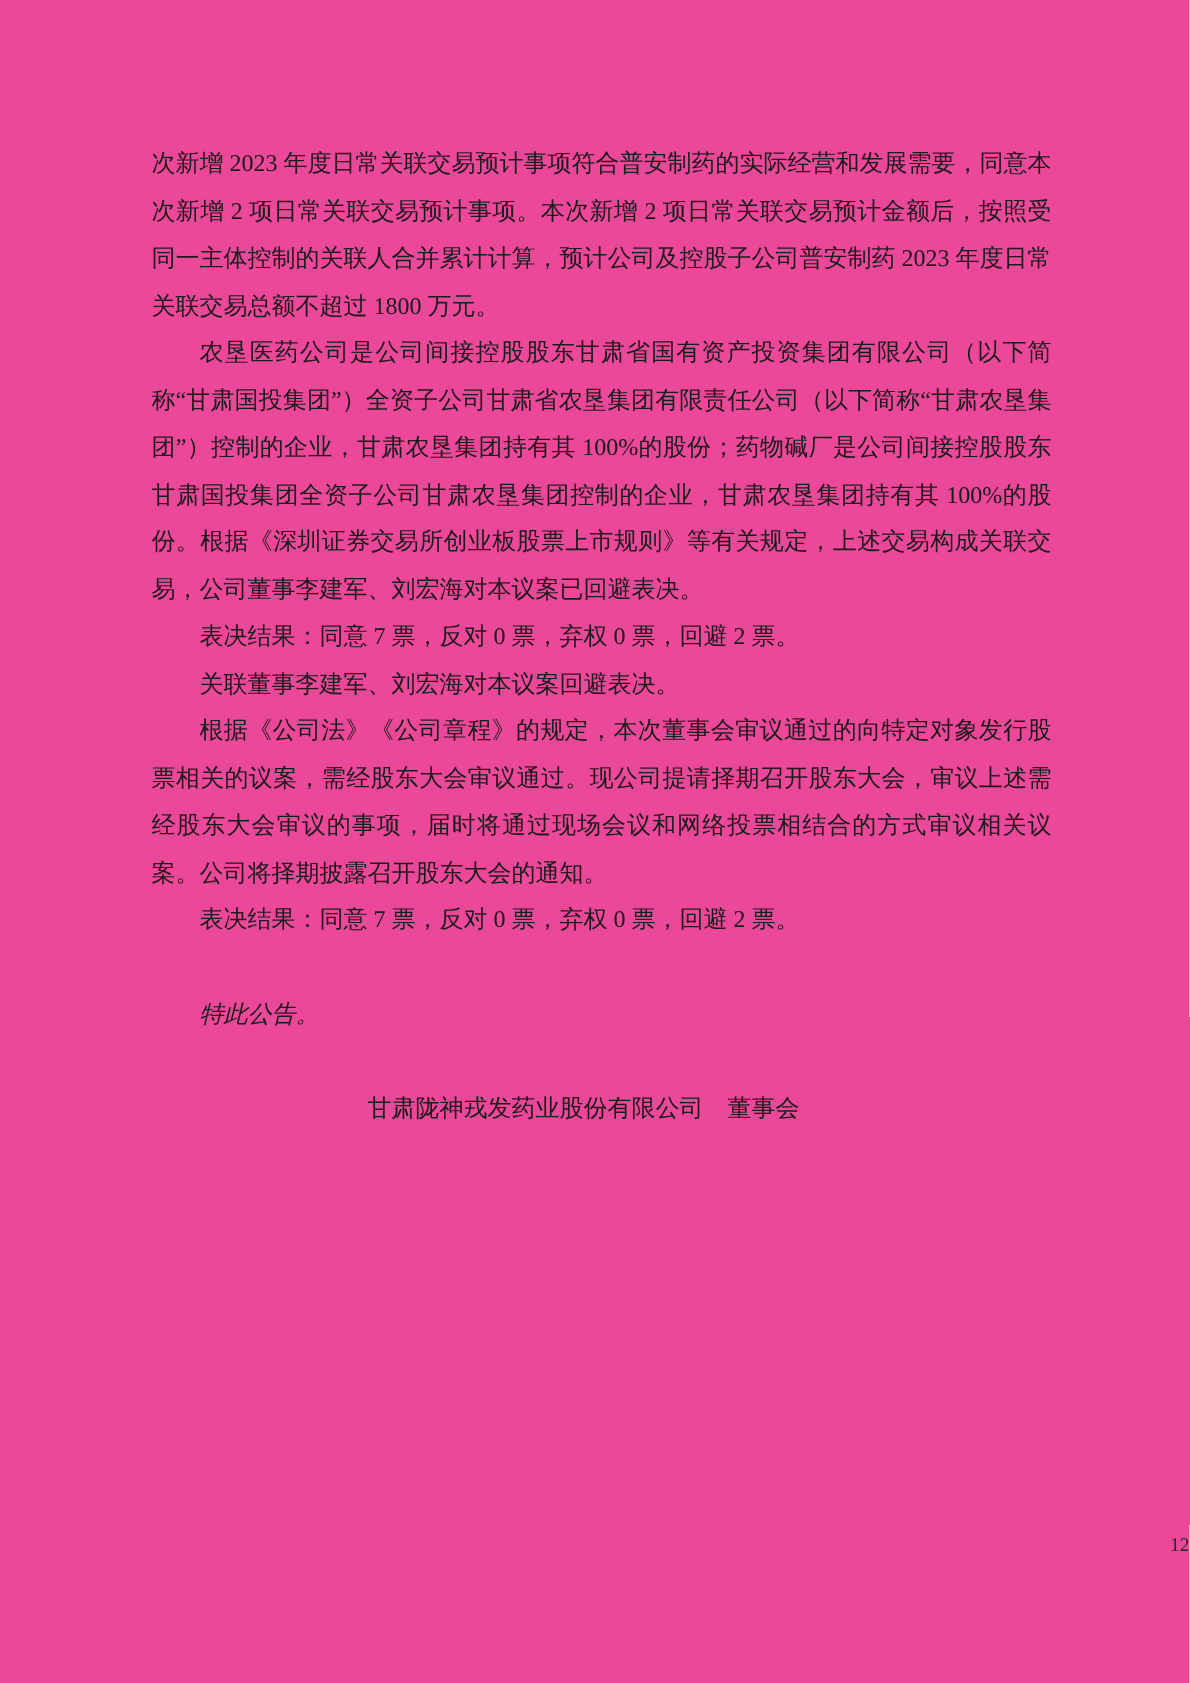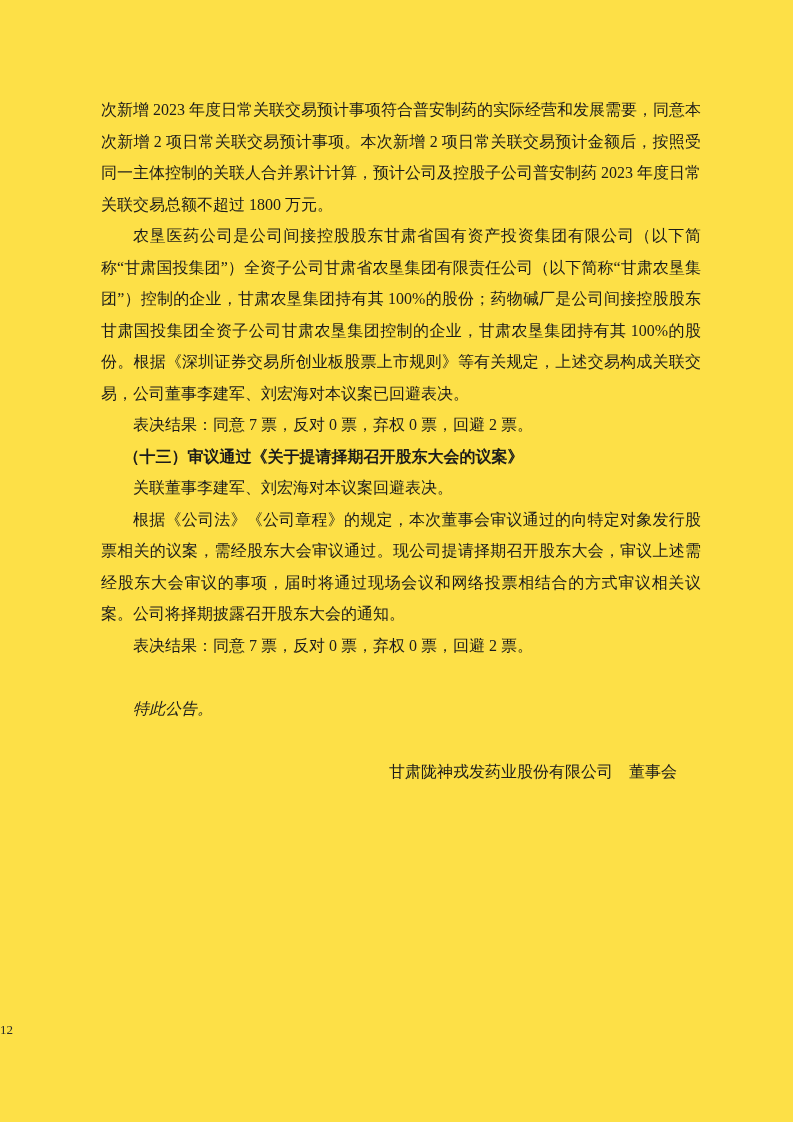--- a/index.html
+++ b/index.html
@@ -4,21 +4,21 @@
 <style>
   html, body {
     margin: 0;
     padding: 0;
     background: #ffffff;
   }
   .page {
     position: relative;
     width: 793px;
     height: 1122px;
-    background: #fde047;
+    background: #ec4899;
     overflow: hidden;
     font-family: "Liberation Serif", "DejaVu Serif", serif;
     color: #1b1b1b;
   }
   .body-text {
     position: absolute;
     left: 101px;
     top: 0;
     width: 600px;
     padding-top: 94px;
@@ -41,47 +41,46 @@
     text-indent: 1.4em;
     text-align: left;
   }
   .closing-para {
     margin: 31.5px 0 0 0;
     text-indent: 2em;
     font-style: italic;
   }
   .signature-block {
     margin-top: 31.5px;
-    text-align: right;
+    text-align: center;
     padding-right: 24px;
   }
   .signature-block p {
     margin: 0;
     text-indent: 0;
   }
   .page-number {
     position: absolute;
     top: 1021px;
     left: 0;
     width: 100%;
-    text-align: left;
+    text-align: right;
     font-size: 13px;
     line-height: 18px;
     color: #2a2a2a;
   }
 </style>
 </head>
 <body>
 
 <div class="page">
   <div class="body-text">
     <p class="para no-indent">次新增 2023 年度日常关联交易预计事项符合普安制药的实际经营和发展需要，同意本次新增 2 项日常关联交易预计事项。本次新增 2 项日常关联交易预计金额后，按照受同一主体控制的关联人合并累计计算，预计公司及控股子公司普安制药 2023 年度日常关联交易总额不超过 1800 万元。</p>
     <p class="para">农垦医药公司是公司间接控股股东甘肃省国有资产投资集团有限公司（以下简称“甘肃国投集团”）全资子公司甘肃省农垦集团有限责任公司（以下简称“甘肃农垦集团”）控制的企业，甘肃农垦集团持有其 100%的股份；药物碱厂是公司间接控股股东甘肃国投集团全资子公司甘肃农垦集团控制的企业，甘肃农垦集团持有其 100%的股份。根据《深圳证券交易所创业板股票上市规则》等有关规定，上述交易构成关联交易，公司董事李建军、刘宏海对本议案已回避表决。</p>
     <p class="para">表决结果：同意 7 票，反对 0 票，弃权 0 票，回避 2 票。</p>
-    <h3 class="section-heading">（十三）审议通过《关于提请择期召开股东大会的议案》</h3>
     <p class="para">关联董事李建军、刘宏海对本议案回避表决。</p>
     <p class="para">根据《公司法》《公司章程》的规定，本次董事会审议通过的向特定对象发行股票相关的议案，需经股东大会审议通过。现公司提请择期召开股东大会，审议上述需经股东大会审议的事项，届时将通过现场会议和网络投票相结合的方式审议相关议案。公司将择期披露召开股东大会的通知。</p>
     <p class="para">表决结果：同意 7 票，反对 0 票，弃权 0 票，回避 2 票。</p>
     <p class="closing-para">特此公告。</p>
     <div class="signature-block">
       <p>甘肃陇神戎发药业股份有限公司　董事会</p>
     </div>
   </div>
   <div class="page-number">12</div>
 </div>

